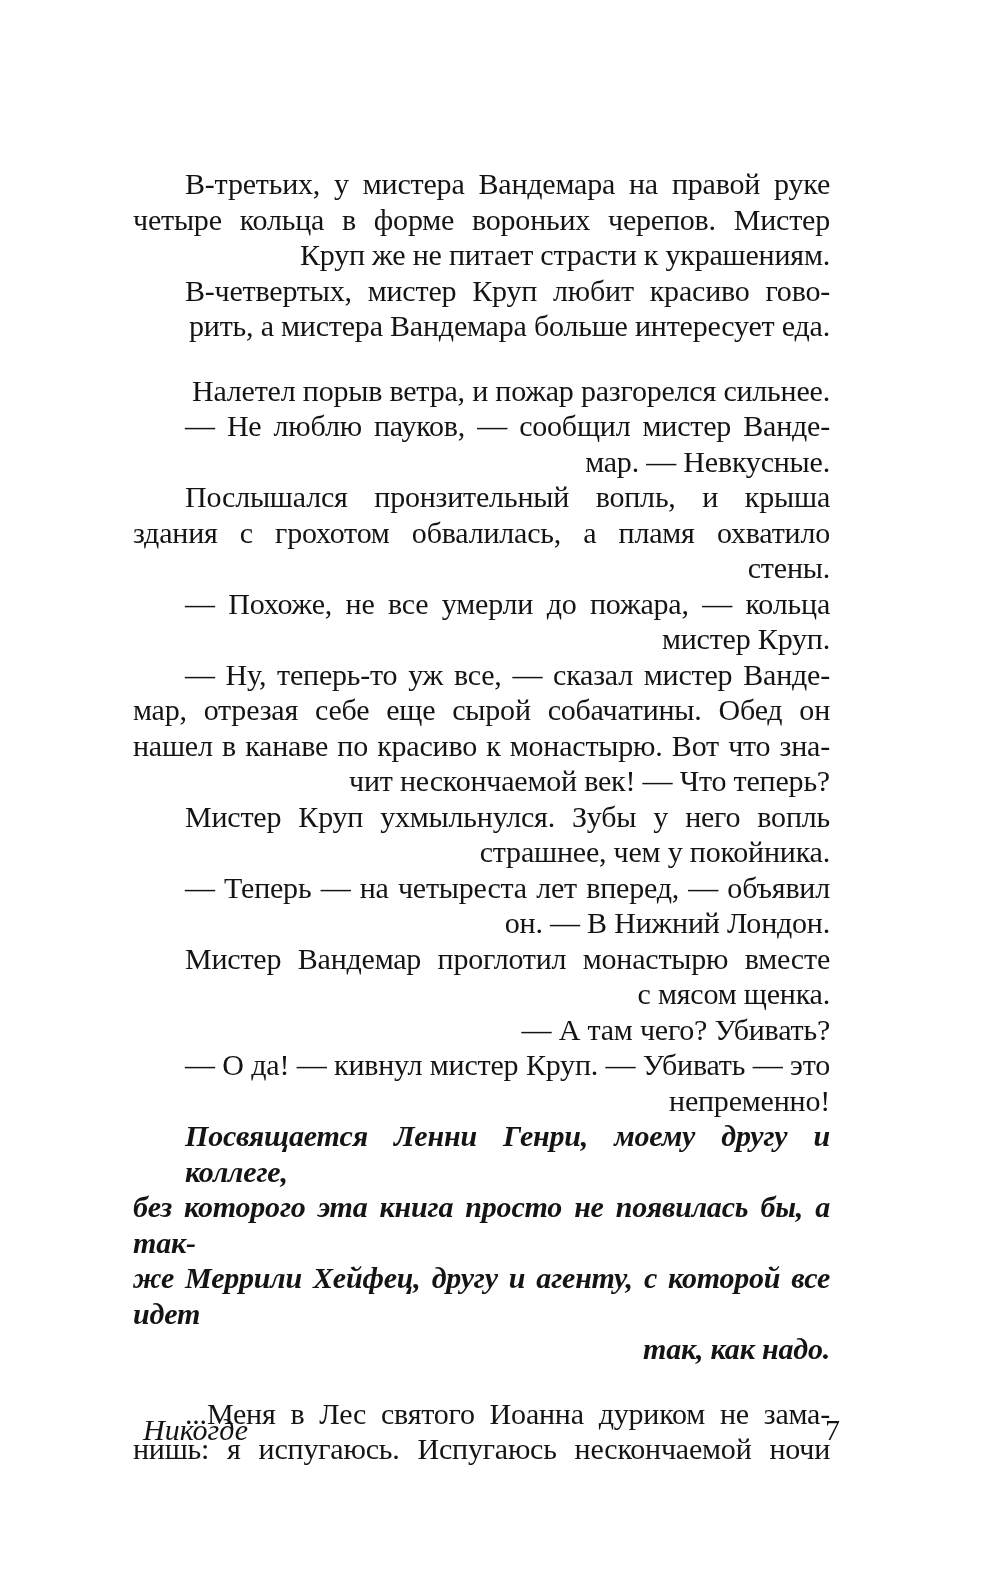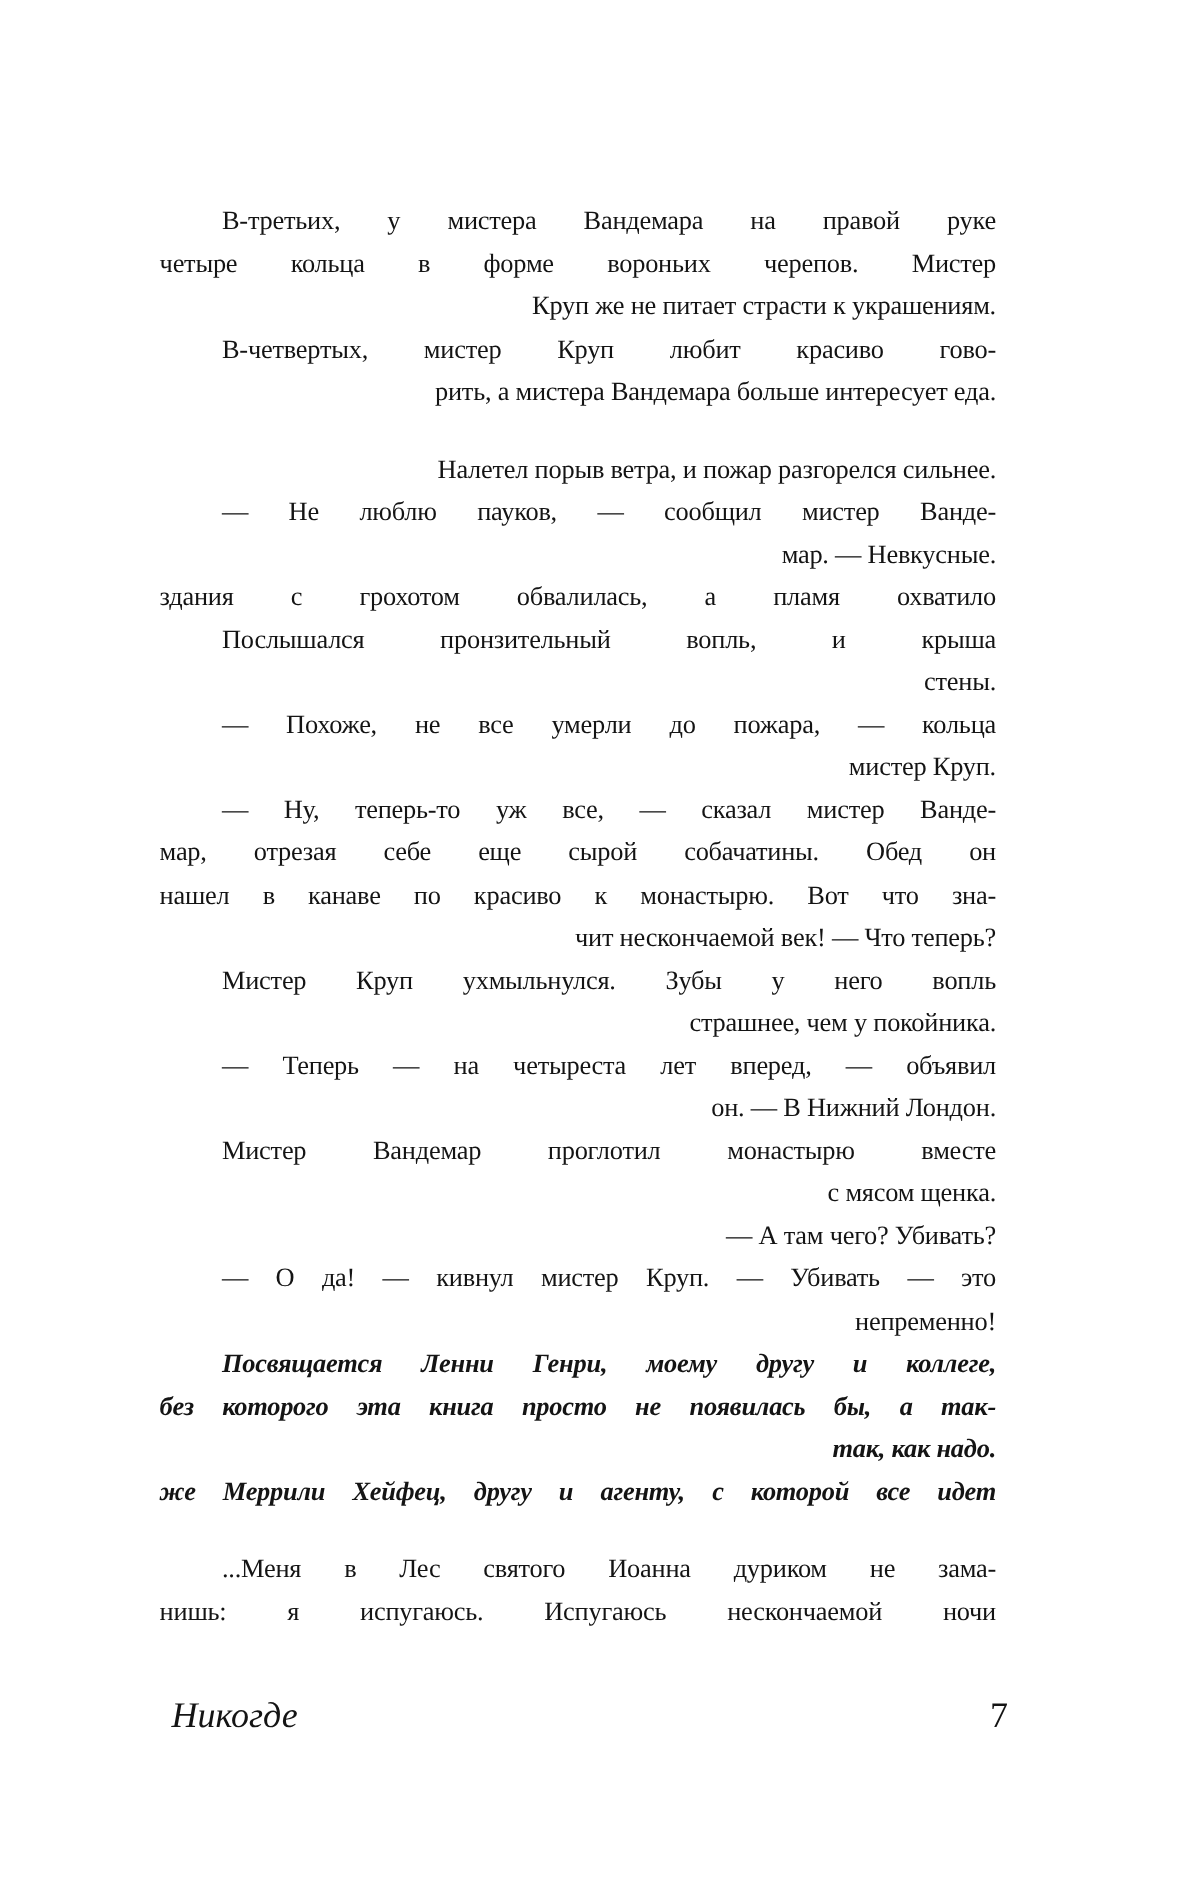--- a/index.html
+++ b/index.html
@@ -17,21 +17,21 @@
   }
   .page {
     position: absolute;
     inset: 0;
   }
   .text-block {
     position: absolute;
     left: 133px;
     top: 166px;
     width: 697px;
-    font-size: 22px;
+    font-size: 30px;
     line-height: 35.5px;
     letter-spacing: -0.2px;
   }
   .paragraph {
     margin: 0;
   }
   .paragraph.space-before {
     margin-top: 29px;
   }
   .paragraph.italic {
@@ -81,22 +81,22 @@
         <div class="line">рить, а мистера Вандемара больше интересует еда.</div>
       </div>
       <div class="paragraph space-before">
         <div class="line first">Налетел порыв ветра, и пожар разгорелся сильнее.</div>
       </div>
       <div class="paragraph">
         <div class="line just first">— Не люблю пауков, — сообщил мистер Ванде-</div>
         <div class="line">мар. — Невкусные.</div>
       </div>
       <div class="paragraph">
+        <div class="line just first">Послышался пронзительный вопль, и крыша</div>
         <div class="line just">здания с грохотом обвалилась, а пламя охватило</div>
-        <div class="line just first">Послышался пронзительный вопль, и крыша</div>
         <div class="line">стены.</div>
       </div>
       <div class="paragraph">
         <div class="line just first">— Похоже, не все умерли до пожара, — кольца</div>
         <div class="line">мистер Круп.</div>
       </div>
       <div class="paragraph">
         <div class="line just first">— Ну, теперь-то уж все, — сказал мистер Ванде-</div>
         <div class="line just">мар, отрезая себе еще сырой собачатины. Обед он</div>
         <div class="line just">нашел в канаве по красиво к монастырю. Вот что зна-</div>
@@ -117,22 +117,22 @@
       <div class="paragraph">
         <div class="line first">— А там чего? Убивать?</div>
       </div>
       <div class="paragraph">
         <div class="line just first">— О да! — кивнул мистер Круп. — Убивать — это</div>
         <div class="line">непременно!</div>
       </div>
       <div class="paragraph italic">
         <div class="line just first">Посвящается Ленни Генри, моему другу и коллеге,</div>
         <div class="line just">без которого эта книга просто не появилась бы, а так-</div>
+        <div class="line just">же Меррили Хейфец, другу и агенту, с которой все идет</div>
         <div class="line">так, как надо.</div>
-        <div class="line just">же Меррили Хейфец, другу и агенту, с которой все идет</div>
       </div>
       <div class="paragraph space-before">
         <div class="line just first">...Меня в Лес святого Иоанна дуриком не зама-</div>
         <div class="line just">нишь: я испугаюсь. Испугаюсь нескончаемой ночи</div>
       </div>
     </div>
   <div class="page-footer">
     <span class="running-title">Никогде</span>
     <span class="page-number">7</span>
   </div>

